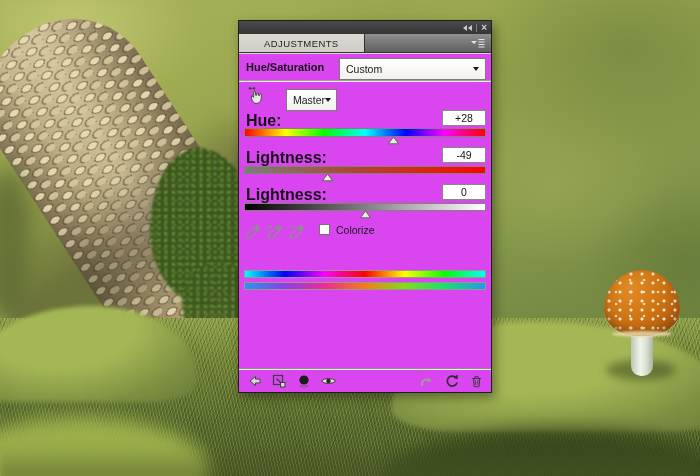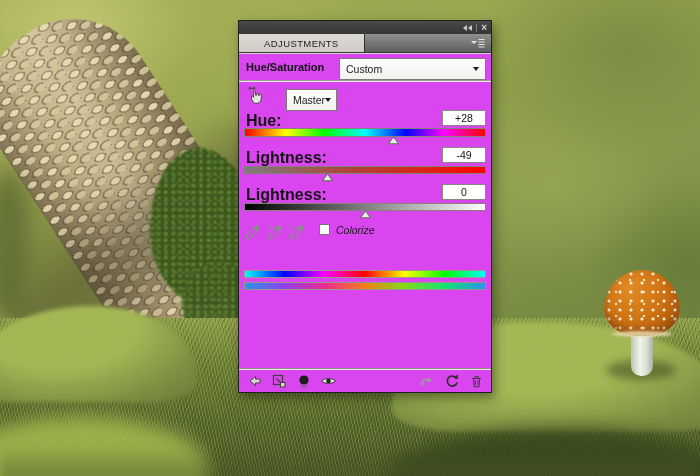--- a/index.html
+++ b/index.html
@@ -116,21 +116,21 @@
   .s-label { position:absolute; left:7px; font-size:16px; font-weight:bold; color:#141414; }
   .s-value { position:absolute; right:5px; width:44px; height:16px; background:#fff; border:1px solid #8b8881; font-size:10.5px; color:#111; display:flex; align-items:center; justify-content:center; cursor:text; }
   .track { position:absolute; left:5px; right:5px; border:1px solid #84817b; cursor:pointer; }
   .track-hue   { top:74px;  height:9px; background:linear-gradient(to right,#ff0000,#ffff00 17%,#00ff00 33%,#00ffff 50%,#0000ff 67%,#ff00ff 83%,#ff0000); }
   .track-sat   { top:112px; height:8px; background:linear-gradient(to right,#7d7d7d,#b04338 45%,#e02015 78%,#ff0000); }
   .track-light { top:149px; height:8px; background:linear-gradient(to right,#000000,#808080 50%,#ffffff); }
   .thumb { position:absolute; top:100%; margin-top:0px; cursor:pointer; }
 
   .dropper { position:absolute; top:168px; width:19px; height:19px; cursor:pointer; }
   .checkbox { position:absolute; left:80px; top:170px; width:11px; height:11px; background:#fdfdfc; border:1px solid #77746e; cursor:pointer; }
-  .colorize-label { position:absolute; left:97px; top:170px; font-size:10.5px; color:#1a1a1a;font-style:italic; }
+  .colorize-label { position:absolute; left:97px; top:170px; font-size:10.5px; color:#1a1a1a; }
 
   .spectrum { position:absolute; left:5px; right:5px; height:8px; border:1px solid #9a978f; }
   .spec-top { top:216px; background:linear-gradient(to right,
       hsl(180,100%,50%), hsl(240,100%,50%) 16.6%, hsl(300,100%,50%) 33.3%, hsl(0,100%,50%) 50%,
       hsl(60,100%,50%) 66.6%, hsl(120,100%,50%) 83.3%, hsl(180,100%,50%)); }
   .spec-bottom { top:228px; background:linear-gradient(to right,
       hsl(208,85%,55%), hsl(268,80%,58%) 16.6%, hsl(328,85%,55%) 33.3%, hsl(28,90%,52%) 50%,
       hsl(88,80%,48%) 66.6%, hsl(148,85%,48%) 83.3%, hsl(208,85%,55%)); }
 
   .p-toolbar { position:absolute; left:0; right:0; top:314px; bottom:0; border-top:1px solid #928f89; box-shadow:inset 0 1px 0 #edebe6; display:flex; align-items:center; padding:0 6px; gap:8px; }

